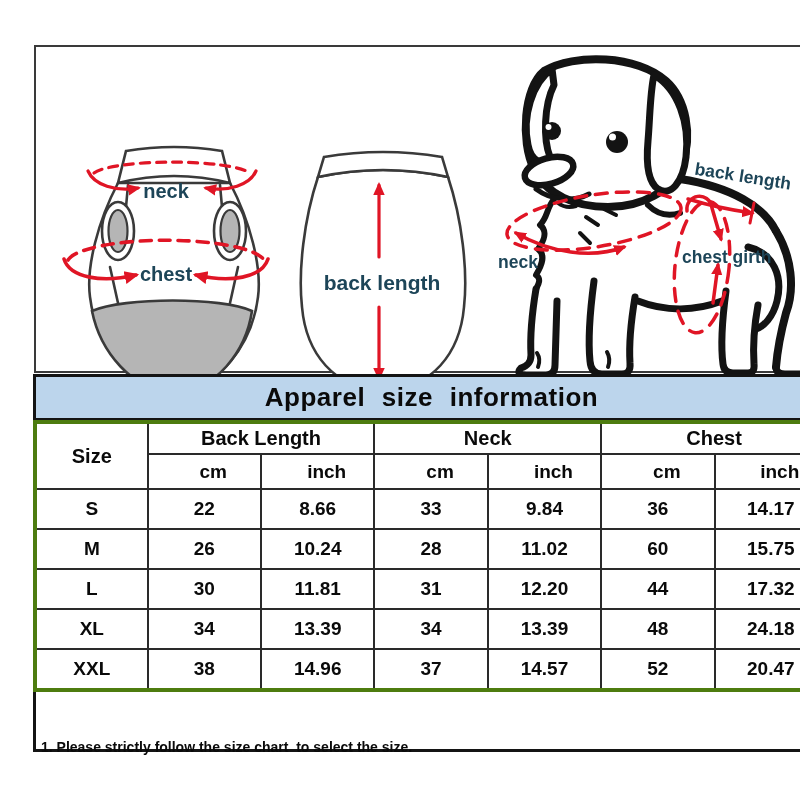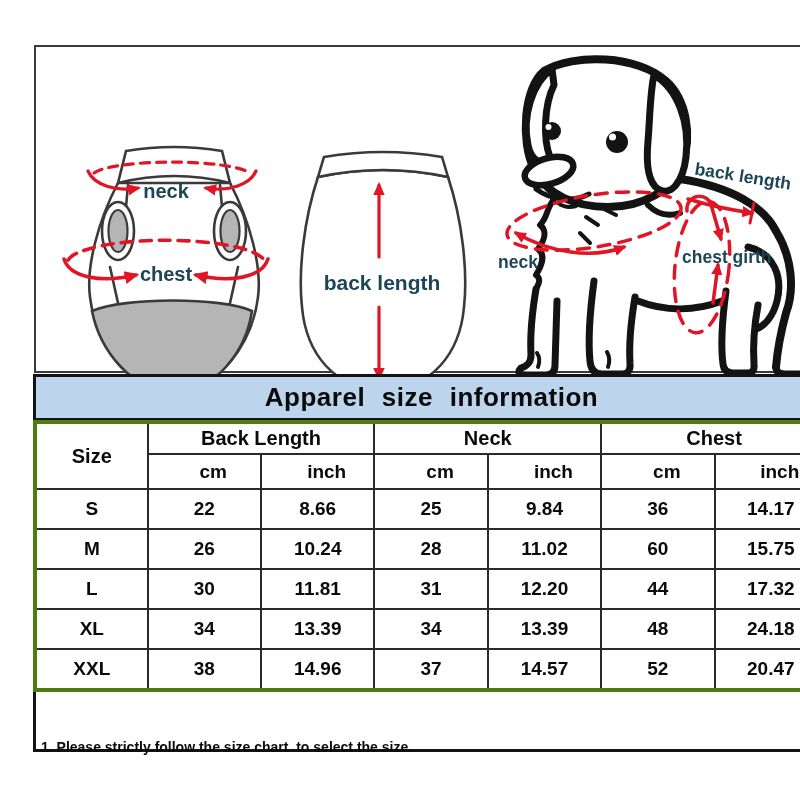--- a/index.html
+++ b/index.html
@@ -165,21 +165,21 @@
           <th>inch</th>
           <th>cm</th>
           <th>inch</th>
         </tr>
       </thead>
       <tbody>
         <tr>
           <td>S</td>
           <td>22</td>
           <td>8.66</td>
-          <td>25</td>
+          <td>33</td>
           <td>9.84</td>
           <td>36</td>
           <td>14.17</td>
         </tr>
         <tr>
           <td>M</td>
           <td>26</td>
           <td>10.24</td>
           <td>28</td>
           <td>11.02</td>

